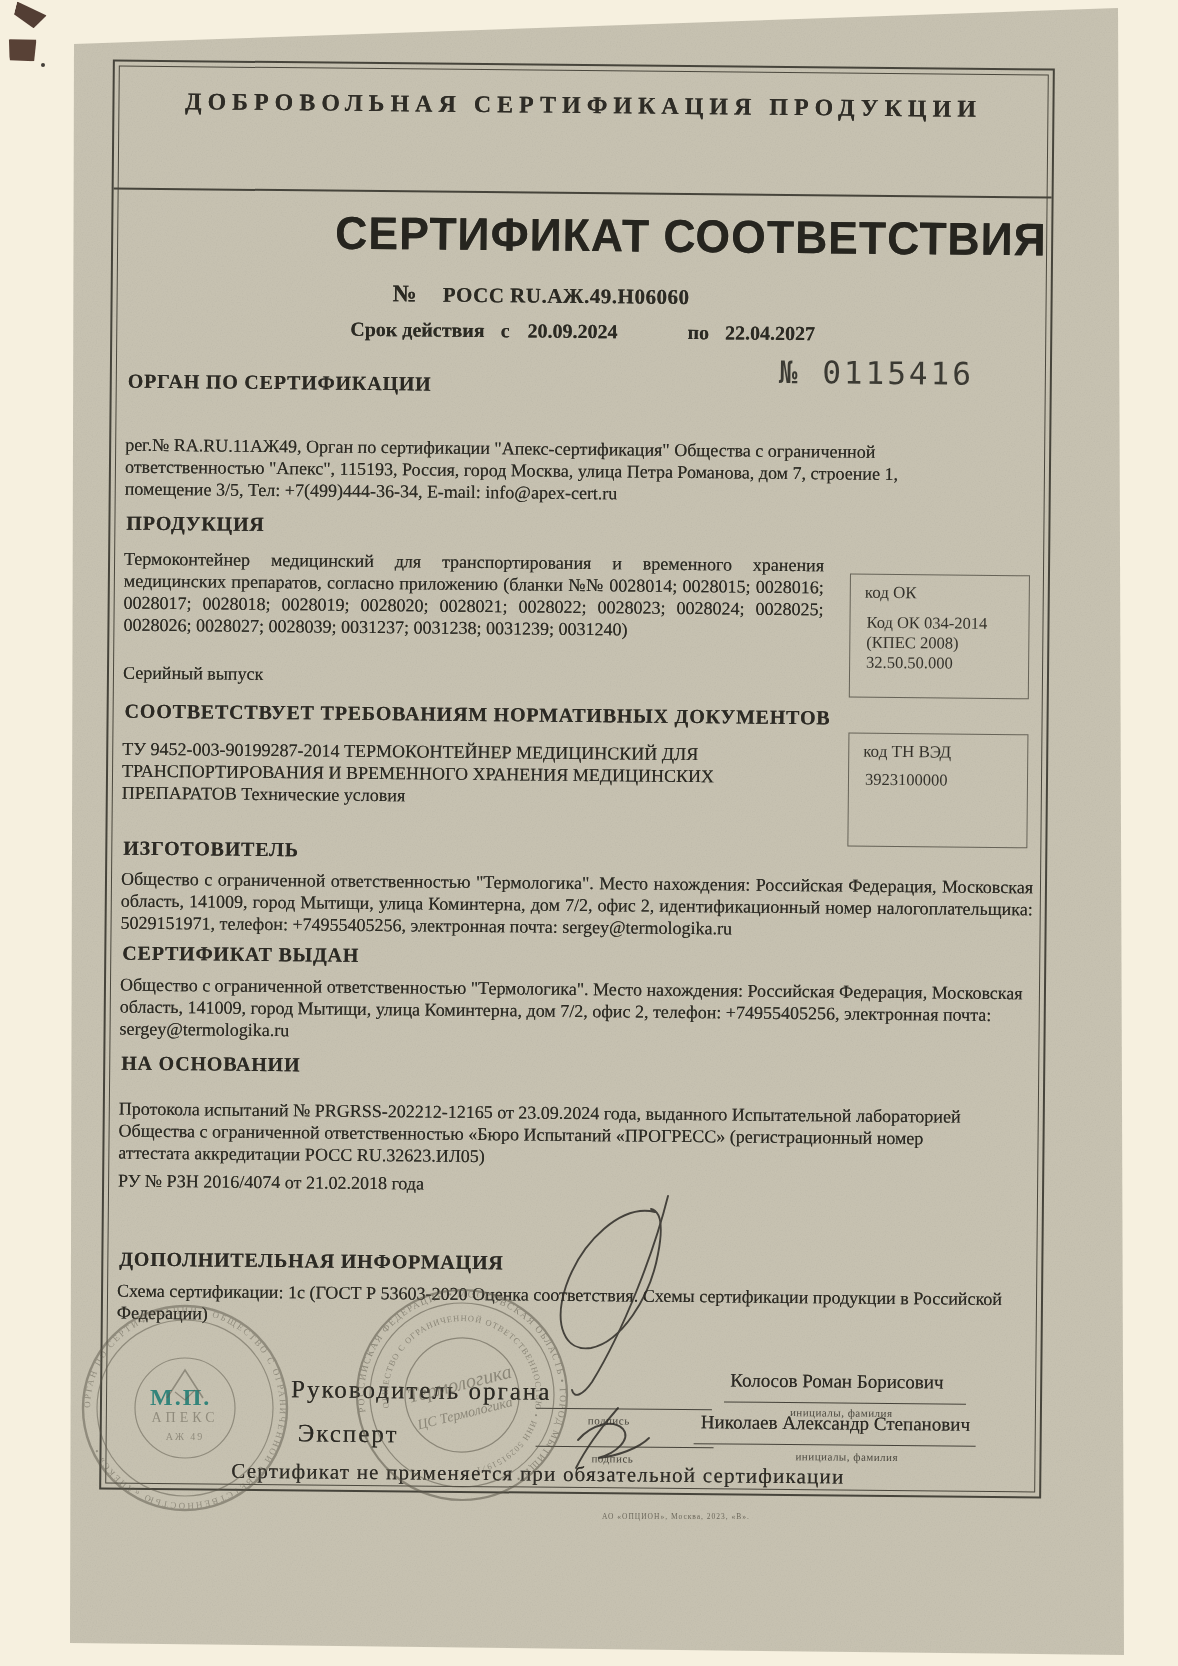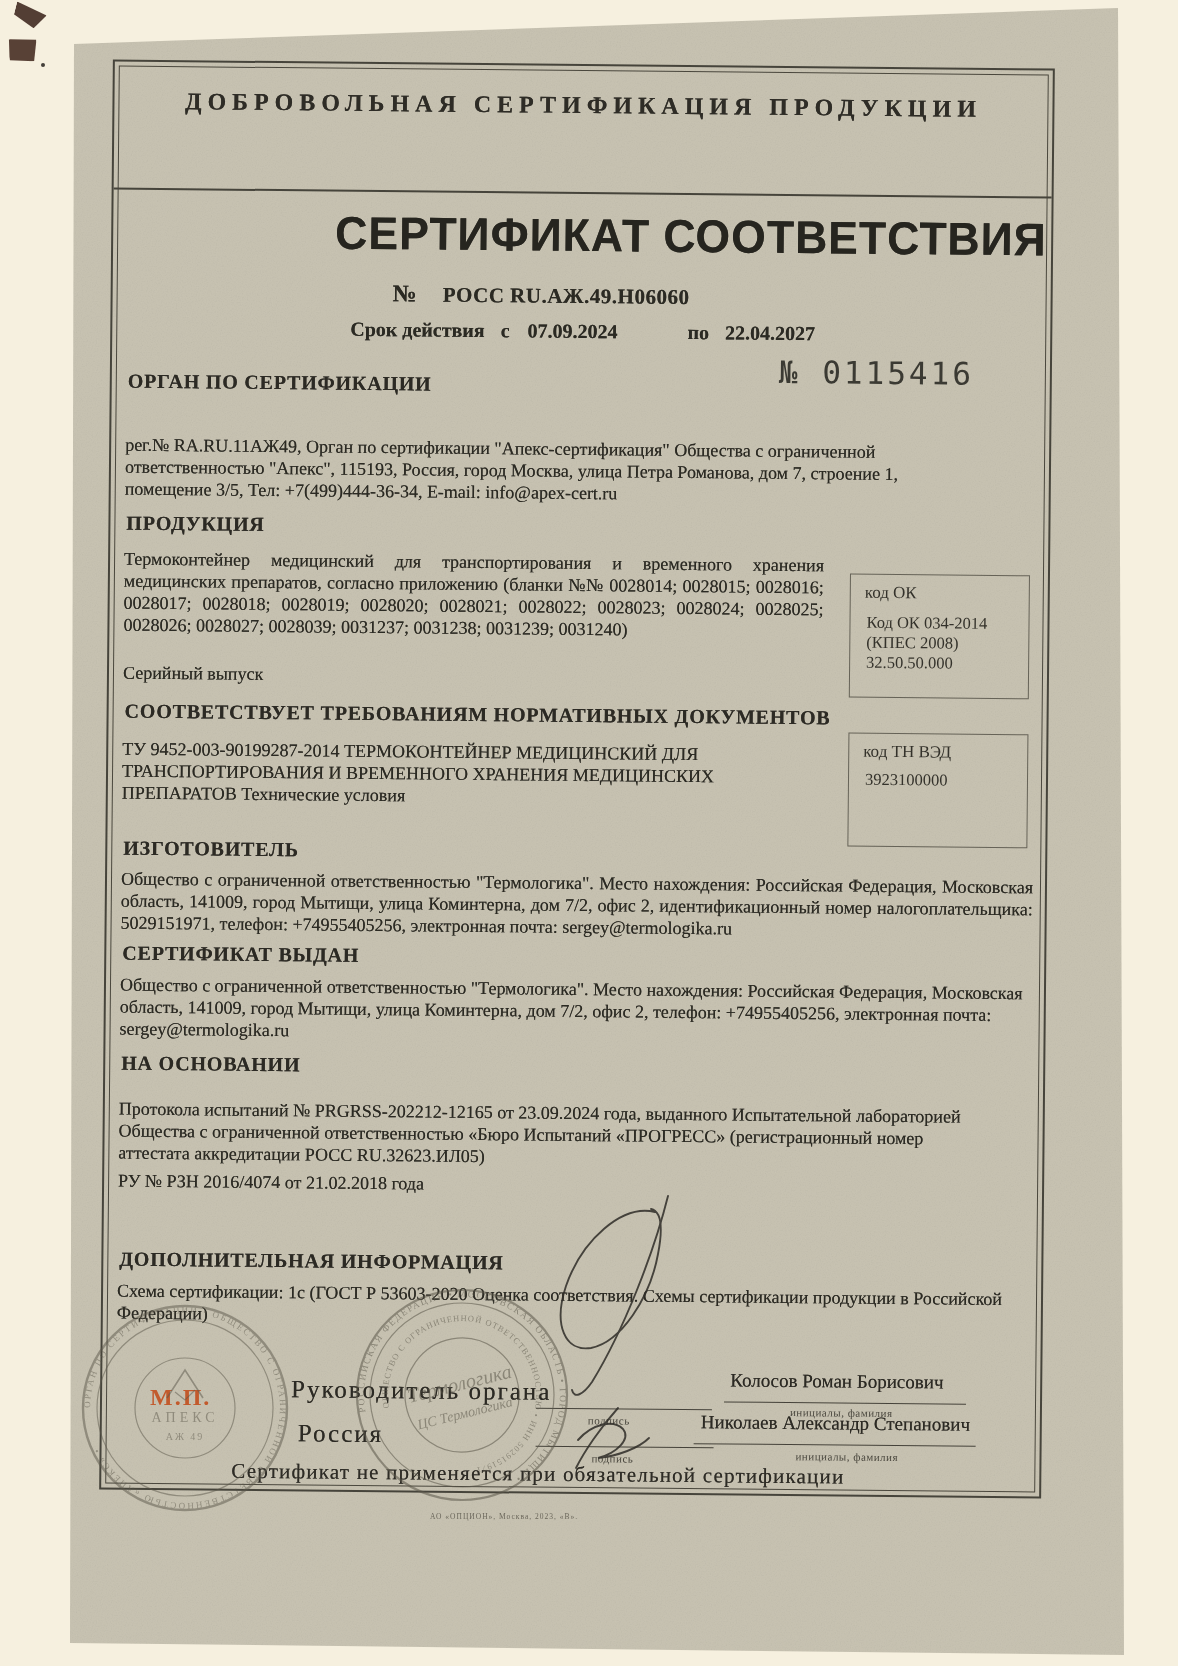--- a/index.html
+++ b/index.html
@@ -51,23 +51,23 @@
   .codebox{border:1px solid rgba(70,67,58,.75);color:#34322b;}
   .codebox .cb-label{font-size:17px;padding:8px 0 0 14px;}
   .codebox .cb-line{font-size:16.5px;line-height:20px;padding-left:16px;}
   .sig-role{font-size:25px;letter-spacing:2px;color:#2c2a24;white-space:nowrap;}
   .sig-line{border-bottom:1.5px solid #45423a;}
   .sig-caption{font-size:11px;color:#4a473e;letter-spacing:0.5px;white-space:nowrap;}
   .sig-name{font-size:19px;color:#2c2a24;white-space:nowrap;}
   .footer-note{
     left:130px;top:1396px;font-size:21px;letter-spacing:1.2px;color:#2e2c26;white-space:nowrap;
   }
-  .mp-mark{left:150px;top:1384px;font-size:24px;letter-spacing:2px;color:#c2410c;font-weight:bold;opacity:.8;}
+  .mp-mark{left:150px;top:1384px;font-size:24px;letter-spacing:2px;color:#0f766e;font-weight:bold;opacity:.8;}
   .imprint{
-    left:430px;top:1512px;width:320px;text-align:left;
+    left:430px;top:1512px;width:320px;text-align:right;
     font-size:7.5px;letter-spacing:1px;color:#6a665a;
   }
   .corner-mark{position:absolute;opacity:.88;}
   .mark1{left:14px;top:5px;width:32px;height:22px;background:#3c241d;transform:rotate(14deg);clip-path:polygon(0 0,100% 30%,70% 100%,0 60%);}
   .mark2{left:8px;top:37px;width:30px;height:26px;background:#42281f;transform:rotate(-10deg);clip-path:polygon(10% 0,100% 20%,80% 100%,0 80%);}
   .speck{left:41px;top:63px;width:4px;height:4px;background:#2a2722;border-radius:50%;}
   .overlay-svg{position:absolute;inset:0;pointer-events:none;}
 </style>
 </head>
 <body>
@@ -94,21 +94,21 @@
 
     <div class="abs doc-header ink">ДОБРОВОЛЬНАЯ СЕРТИФИКАЦИЯ ПРОДУКЦИИ</div>
 
     <div class="abs doc-title ink">СЕРТИФИКАТ СООТВЕТСТВИЯ</div>
 
     <div class="abs num-row ink">
       <span class="num-prefix">№</span><span class="num-value">РОСС RU.АЖ.49.Н06060</span>
     </div>
 
     <div class="abs validity-row ink">
-      <span class="lbl">Срок действия</span><span class="s">с</span><span class="from">07.09.2024</span><span class="po">по</span><span>22.04.2027</span>
+      <span class="lbl">Срок действия</span><span class="s">с</span><span class="from">20.09.2024</span><span class="po">по</span><span>22.04.2027</span>
     </div>
 
     <div class="abs blank-number">№ 0115416</div>
 
     <div class="abs sec-h ink" style="left:16px;top:308px;">ОРГАН ПО СЕРТИФИКАЦИИ</div>
     <div class="abs para ink" style="left:14px;top:372px;width:840px;">рег.№ RA.RU.11АЖ49, Орган по сертификации "Апекс-сертификация" Общества с ограниченной ответственностью "Апекс", 115193, Россия, город Москва, улица Петра Романова, дом 7, строение 1, помещение 3/5, Тел: +7(499)444-36-34, E-mail: info@apex-cert.ru</div>
 
     <div class="abs sec-h ink" style="left:16px;top:450px;">ПРОДУКЦИЯ</div>
     <div class="abs para just ink" style="left:14px;top:486px;width:700px;">Термоконтейнер медицинский для транспортирования и временного хранения медицинских препаратов, согласно приложению (бланки №№ 0028014; 0028015; 0028016; 0028017; 0028018; 0028019; 0028020; 0028021; 0028022; 0028023; 0028024; 0028025; 0028026; 0028027; 0028039; 0031237; 0031238; 0031239; 0031240)</div>
     <div class="abs para ink" style="left:14px;top:600px;">Серийный выпуск</div>
@@ -141,21 +141,21 @@
     <div class="abs sec-h ink" style="left:16px;top:1186px;">ДОПОЛНИТЕЛЬНАЯ ИНФОРМАЦИЯ</div>
     <div class="abs para ink" style="left:14px;top:1218px;width:890px;">Схема сертификации: 1с (ГОСТ Р 53603-2020 Оценка соответствия. Схемы сертификации продукции в Российской Федерации)</div>
 
     <div class="abs sig-role ink" style="left:189px;top:1312px;">Руководитель органа</div>
     <div class="abs sig-line" style="left:434px;top:1342px;width:176px;"></div>
     <div class="abs sig-caption" style="left:486px;top:1348px;">подпись</div>
     <div class="abs sig-name ink" style="left:628px;top:1302px;">Колосов Роман Борисович</div>
     <div class="abs sig-line" style="left:622px;top:1334px;width:242px;"></div>
     <div class="abs sig-caption" style="left:688px;top:1338px;">инициалы, фамилия</div>
 
-    <div class="abs sig-role ink" style="left:196px;top:1356px;">Россия</div>
+    <div class="abs sig-role ink" style="left:196px;top:1356px;">Эксперт</div>
     <div class="abs sig-line" style="left:434px;top:1380px;width:178px;"></div>
     <div class="abs sig-caption" style="left:490px;top:1386px;">подпись</div>
     <div class="abs sig-name ink" style="left:599px;top:1344px;">Николаев Александр Степанович</div>
     <div class="abs sig-line" style="left:592px;top:1376px;width:282px;"></div>
     <div class="abs sig-caption" style="left:694px;top:1382px;">инициалы, фамилия</div>
 
     <div class="abs footer-note ink">Сертификат не применяется при обязательной сертификации</div>
   </div>
 
   <div class="abs mp-mark">М.П.</div>

